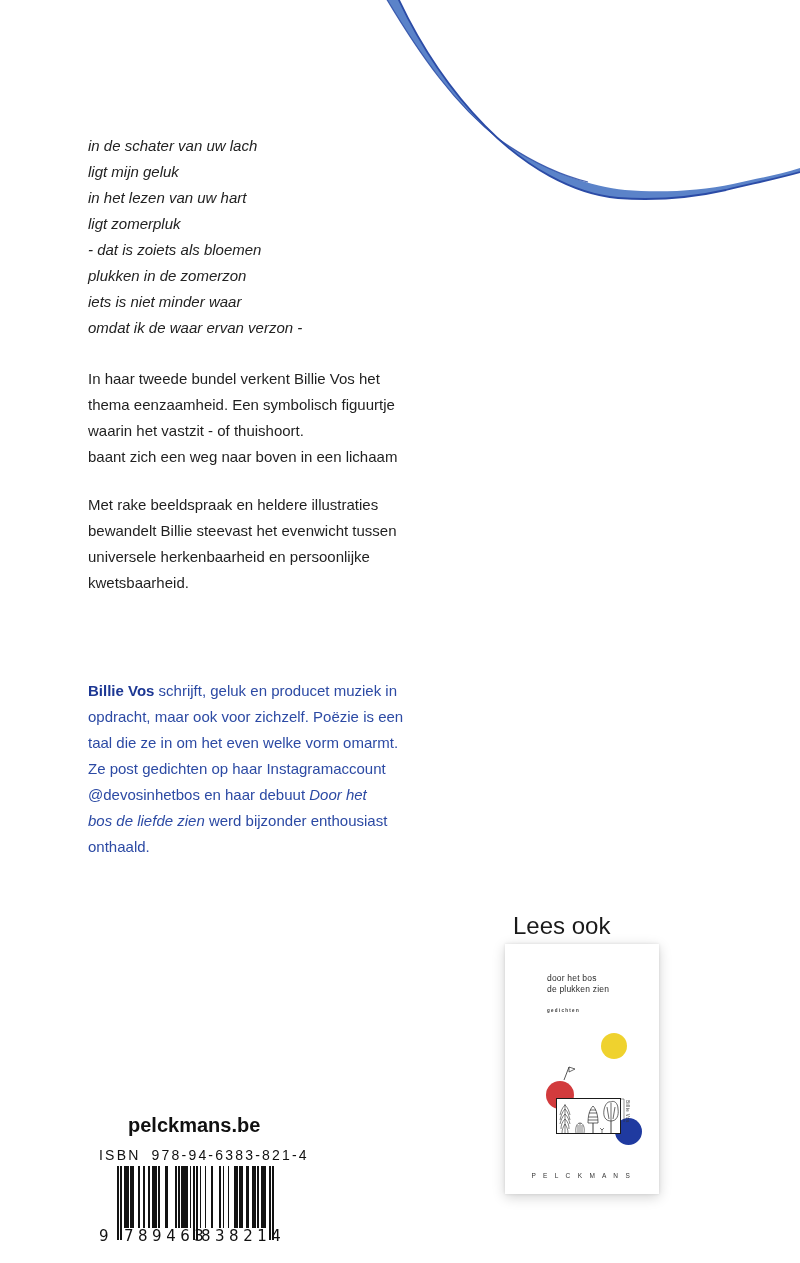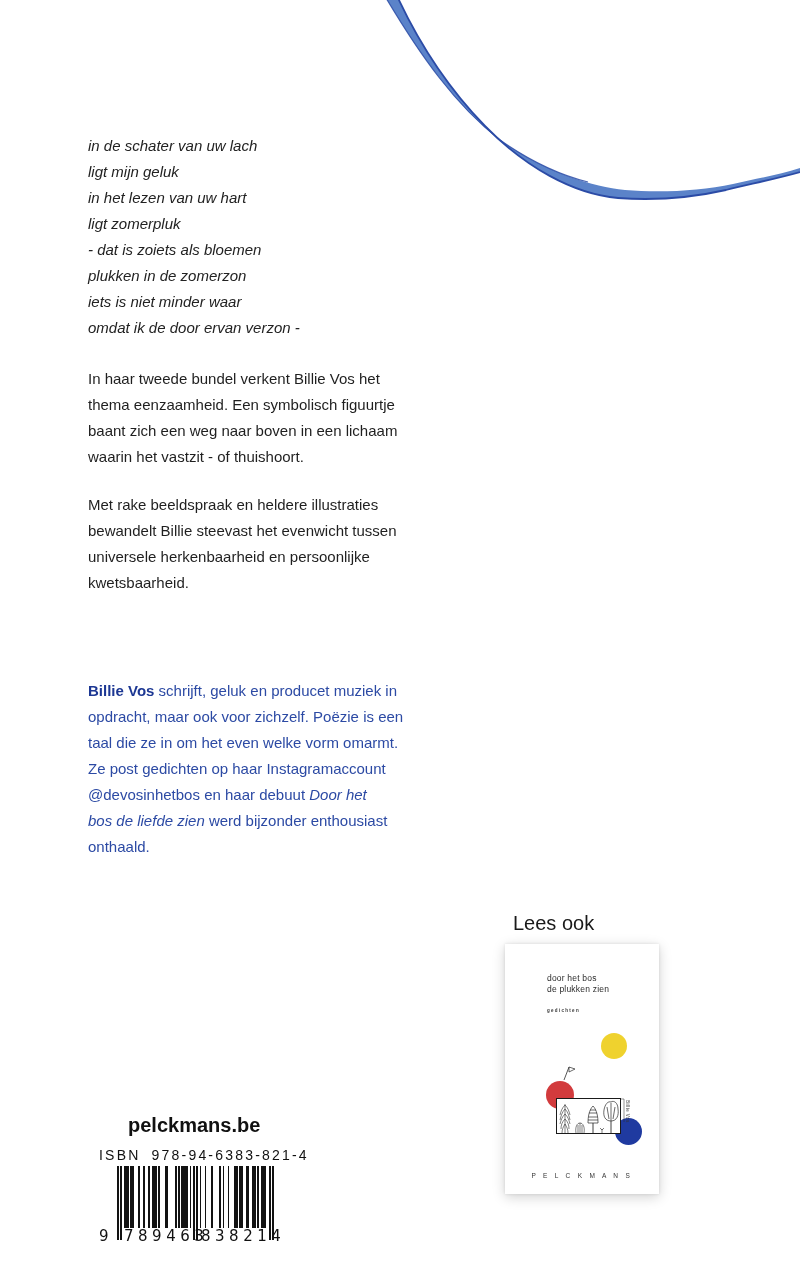--- a/index.html
+++ b/index.html
@@ -14,21 +14,21 @@
 
   .textblock{position:absolute;left:88px;line-height:26px;font-size:15px;}
   .textblock div{white-space:pre;}
   .poem{top:133px;font-style:italic;color:#222;}
   .para1{top:366px;}
   .para2{top:492px;}
   .bio{top:678px;color:var(--blue-text,#2c4aa4);}
   .bio .b{font-weight:bold;color:var(--blue-bold,#1c3793);}
   .bio .i{font-style:italic;}
 
-  .lees-ook{position:absolute;left:513px;top:912px;font-size:20px;color:#1a1a1a;}
+  .lees-ook{position:absolute;left:513px;top:912px;font-size:24px;color:#1a1a1a;}
 
   .cover{
     position:absolute;left:505px;top:944px;width:154px;height:250px;background:#fff;
     box-shadow:0 3px 12px rgba(0,0,0,.18), 0 0 3px rgba(0,0,0,.10);
   }
   .cover-title{position:absolute;left:42px;top:29px;font-size:8.5px;line-height:10.5px;color:#2b2b2b;letter-spacing:.2px;}
   .cover-genre{position:absolute;left:42px;top:64px;font-size:4.5px;font-weight:bold;letter-spacing:1.3px;color:#333;}
   .circle{position:absolute;border-radius:50%;}
   .c-yellow{left:96px;top:89px;width:26px;height:26px;background:var(--yellow,#efd22e);z-index:1;}
   .c-red{left:41px;top:137px;width:28px;height:28px;background:var(--red,#d23b3d);z-index:1;}
@@ -63,28 +63,28 @@
   </svg>
 
   <div class="textblock poem">
     <div>in de schater van uw lach</div>
     <div>ligt mijn geluk</div>
     <div>in het lezen van uw hart</div>
     <div>ligt zomerpluk</div>
     <div>- dat is zoiets als bloemen</div>
     <div>plukken in de zomerzon</div>
     <div>iets is niet minder waar</div>
-    <div>omdat ik de door ervan verzon -</div>
+    <div>omdat ik de waar ervan verzon -</div>
   </div>
 
   <div class="textblock para1">
     <div>In haar tweede bundel verkent Billie Vos het</div>
     <div>thema eenzaamheid. Een symbolisch figuurtje</div>
+    <div>waarin het vastzit - of thuishoort.</div>
     <div>baant zich een weg naar boven in een lichaam</div>
-    <div>waarin het vastzit - of thuishoort.</div>
   </div>
 
   <div class="textblock para2">
     <div>Met rake beeldspraak en heldere illustraties</div>
     <div>bewandelt Billie steevast het evenwicht tussen</div>
     <div>universele herkenbaarheid en persoonlijke</div>
     <div>kwetsbaarheid.</div>
   </div>
 
   <div class="textblock bio">

